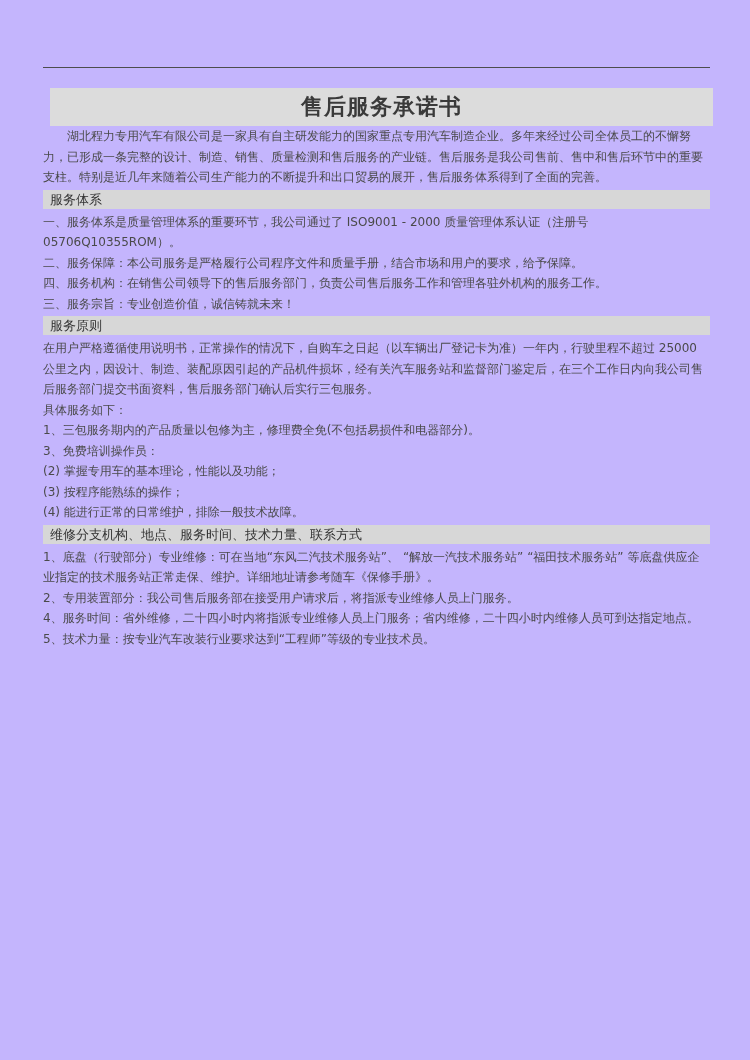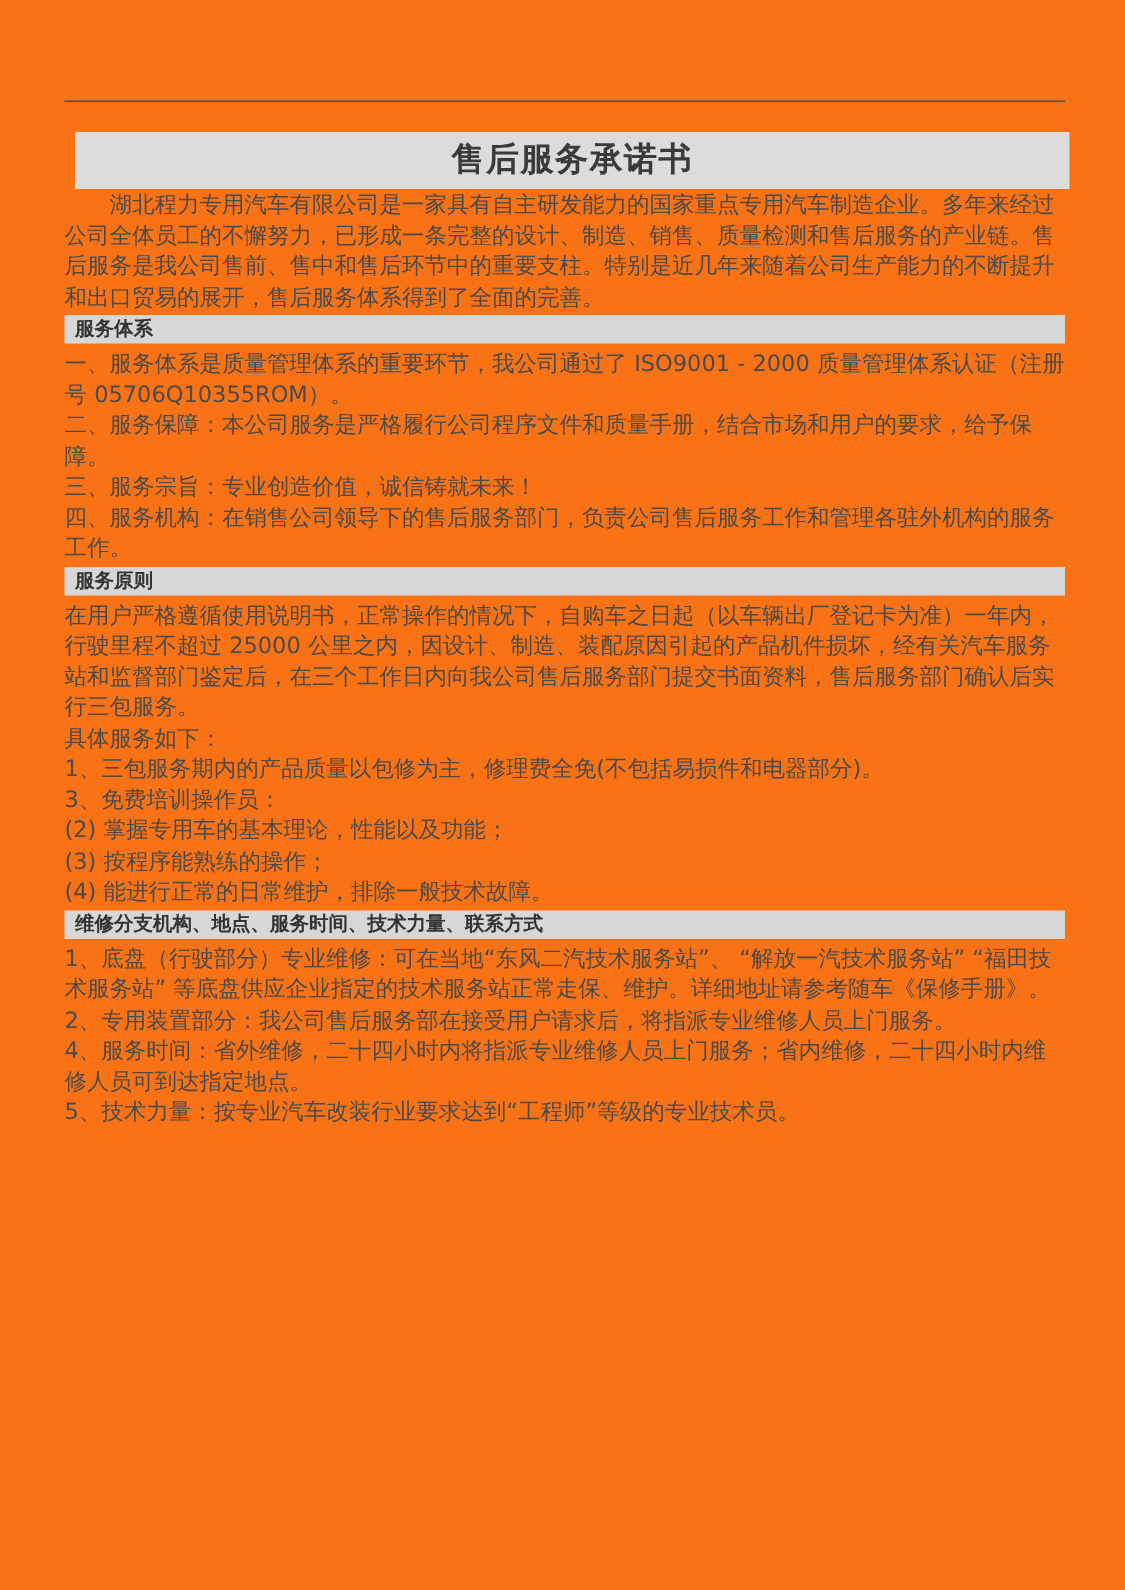--- a/index.html
+++ b/index.html
@@ -1,21 +1,21 @@
 <!DOCTYPE html>
 <html><head>
 <meta charset="utf-8">
 <style>
   html, body { margin: 0; padding: 0; background: #ffffff; }
   body { font-family: "DejaVu Sans", "Liberation Sans", sans-serif; }
   .page {
     position: relative;
     width: 750px;
     height: 1060px;
-    background: #f97316;
+    background: #c4b5fd;
     overflow: hidden;
   }
   .content {
     margin: 0 40px 0 43px; 
   }
   .top-rule {
     margin-top: 67px;
     height: 1px;
     background: #4d4d4d;
   }
@@ -25,56 +25,56 @@
     line-height: 38px;
     background: #dcdcdc;
     text-align: center;
     font-size: 22px;
     font-weight: bold;
     color: #3a3a3a;
     letter-spacing: 1px;
   }
   p.line {
     margin: 0;
-    font-size: 15px;
+    font-size: 12px;
     line-height: 20.5px;
     color: #4a4a4a;
     text-align: left;
   }
   p.indent { text-indent: 2em; }
   .intro-para { margin-top: 6px; }
   .section-bar {
     margin: 2px 0 3px 0;
     height: 19px;
     line-height: 19px;
     background: #d7d7d7;
     padding-left: 7px;
     font-size: 13px;
-    font-weight: bold;
+    font-weight: normal;
     color: #333333;
   }
   .gap-after { margin-bottom: 20px; }
 </style>
 </head>
 <body>
 
 <div class="page">
   <div class="content">
 
     <div class="top-rule"></div>
 
     <h1 class="doc-title">售后服务承诺书</h1>
 
     <p class="line indent intro-para">湖北程力专用汽车有限公司是一家具有自主研发能力的国家重点专用汽车制造企业。多年来经过公司全体员工的不懈努力，已形成一条完整的设计、制造、销售、质量检测和售后服务的产业链。售后服务是我公司售前、售中和售后环节中的重要支柱。特别是近几年来随着公司生产能力的不断提升和出口贸易的展开，售后服务体系得到了全面的完善。</p>
 
     <h2 class="section-bar">服务体系</h2>
     <p class="line gap-after">一、服务体系是质量管理体系的重要环节，我公司通过了 ISO9001 - 2000 质量管理体系认证（注册号 05706Q10355ROM）。</p>
     <p class="line">二、服务保障：本公司服务是严格履行公司程序文件和质量手册，结合市场和用户的要求，给予保障。</p>
+    <p class="line">四、服务机构：在销售公司领导下的售后服务部门，负责公司售后服务工作和管理各驻外机构的服务工作。</p>
     <p class="line">三、服务宗旨：专业创造价值，诚信铸就未来！</p>
-    <p class="line">四、服务机构：在销售公司领导下的售后服务部门，负责公司售后服务工作和管理各驻外机构的服务工作。</p>
 
     <h2 class="section-bar">服务原则</h2>
     <p class="line">在用户严格遵循使用说明书，正常操作的情况下，自购车之日起（以车辆出厂登记卡为准）一年内，行驶里程不超过 25000 公里之内，因设计、制造、装配原因引起的产品机件损坏，经有关汽车服务站和监督部门鉴定后，在三个工作日内向我公司售后服务部门提交书面资料，售后服务部门确认后实行三包服务。</p>
     <p class="line">具体服务如下：</p>
     <p class="line">1、三包服务期内的产品质量以包修为主，修理费全免(不包括易损件和电器部分)。</p>
     <p class="line">3、免费培训操作员：</p>
     <p class="line">(2) 掌握专用车的基本理论，性能以及功能；</p>
     <p class="line">(3) 按程序能熟练的操作；</p>
     <p class="line">(4) 能进行正常的日常维护，排除一般技术故障。</p>
 

